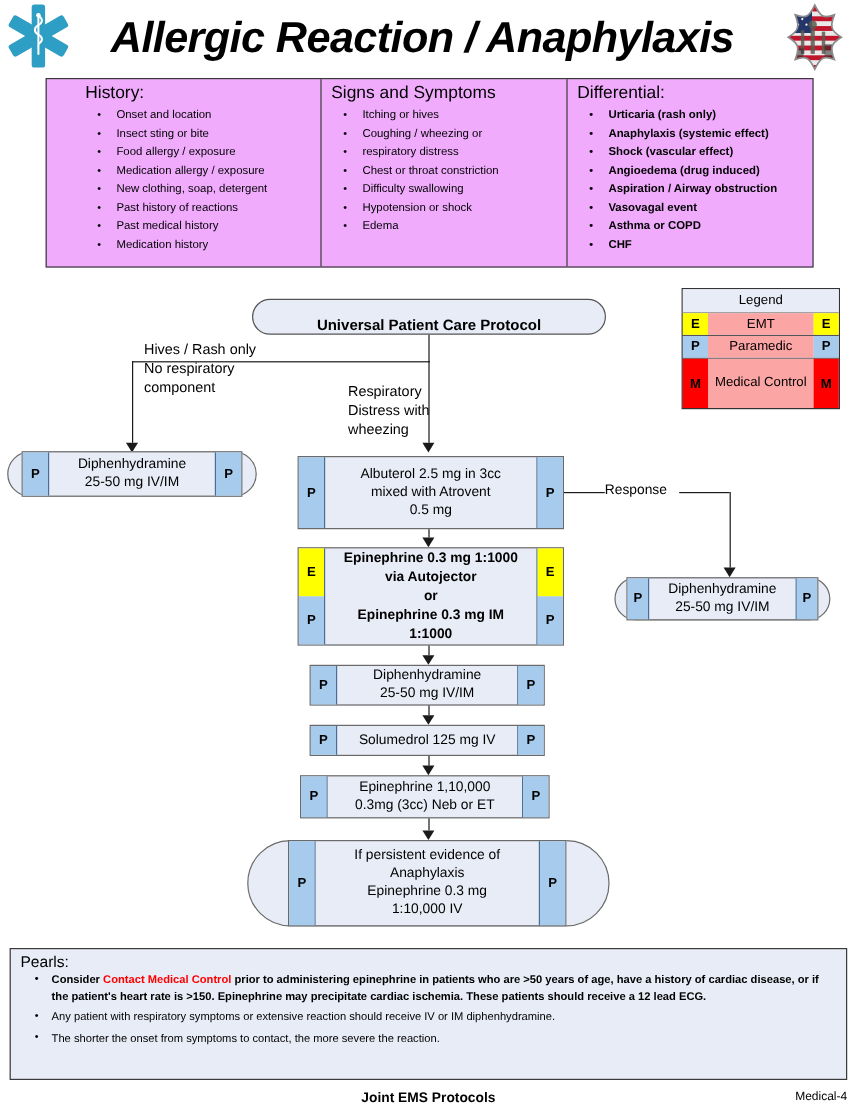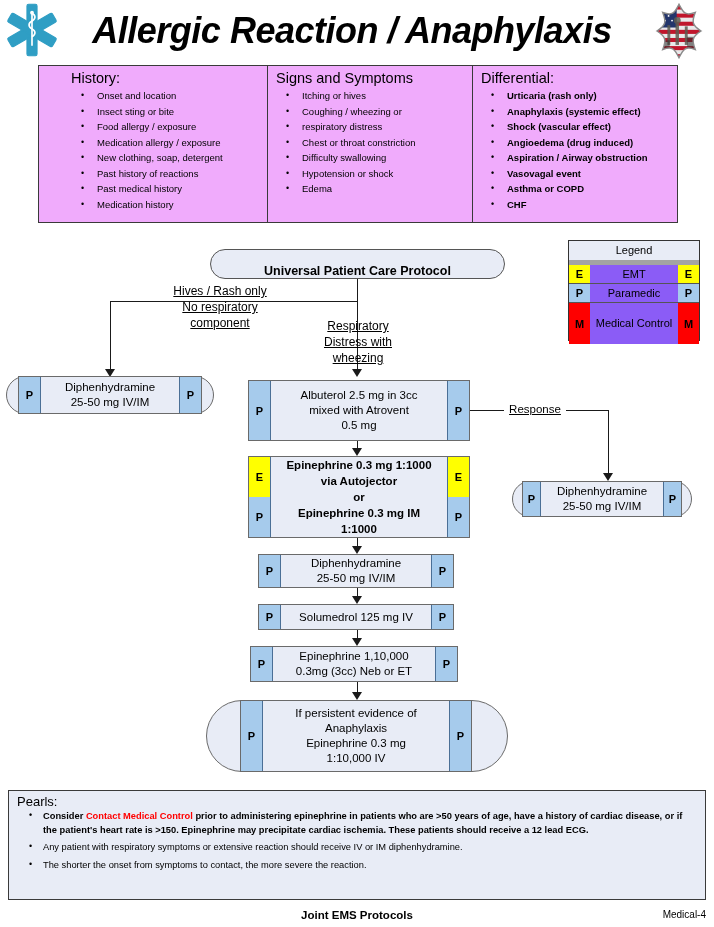--- a/index.html
+++ b/index.html
@@ -56,30 +56,30 @@
 
   
   #legend {
     left: 568px; top: 240px; width: 132px; height: 101px;
     border: 1px solid #333; box-sizing: border-box;
     background: #e8ecf6;
   }
   .lg-row { display: flex; width: 100%; box-sizing: border-box; }
   .lg-title {
     height: 19px; line-height: 19px; text-align: center;
-    font-size: 11px; border-bottom: 5px solid #a3a3a3; background:#e8ecf6;
+    font-size: 11px; border-bottom: 1px solid #a3a3a3; background:#e8ecf6;
   }
   .lg-chip {
     width: 21px; flex: 0 0 21px; text-align: center;
     font-size: 11px; font-weight: bold; box-sizing: border-box;
     display:flex; align-items:center; justify-content:center;
   }
   .lg-label {
     flex: 1 1 auto; text-align: center; font-size: 11px;
-    background: #8b5cf6; display:flex; align-items:center;
+    background: #fca5a5; display:flex; align-items:center;
     justify-content:center; line-height:13px;
   }
   .lg-emt  { height: 19px; border-bottom: 1px solid #555; }
   .lg-para { height: 19px; border-bottom: 1px solid #555; }
   .lg-med  { height: 41px; }
   .chip-yellow { background: #ffff00; }
   .chip-blue   { background: #a6cbec; }
   .chip-red    { background: #fe0000; }
 
   
@@ -134,23 +134,22 @@
   
   .vline { background: #1a1a1a; width: 1px; }
   .hline { background: #1a1a1a; height: 1px; }
   .arrow-down {
     width: 0; height: 0;
     border-left: 5px solid transparent;
     border-right: 5px solid transparent;
     border-top: 8px solid #1a1a1a;
   }
   .branch-label {
-    font-size: 12px; line-height: 16px; text-align: center;
+    font-size: 12px; line-height: 16px; 
     white-space: nowrap;
-    text-decoration: underline;
   }
 
   
   #pearls {
     left: 8px; top: 790px; width: 698px; height: 110px;
     border: 1px solid #3a3a3a; background: #e8ecf6;
     box-sizing: border-box; padding: 3px 8px 0 8px;
   }
   #pearls-head { font-size: 13px; margin-bottom: 1px; }
   .pearl-list { list-style: none; margin: 0; padding: 0; }

